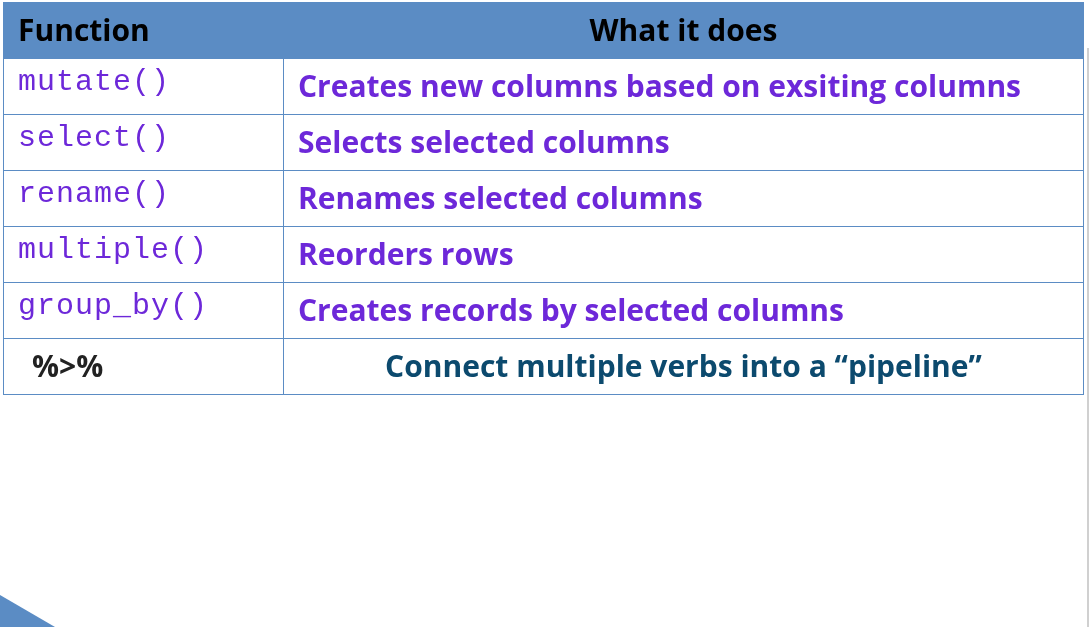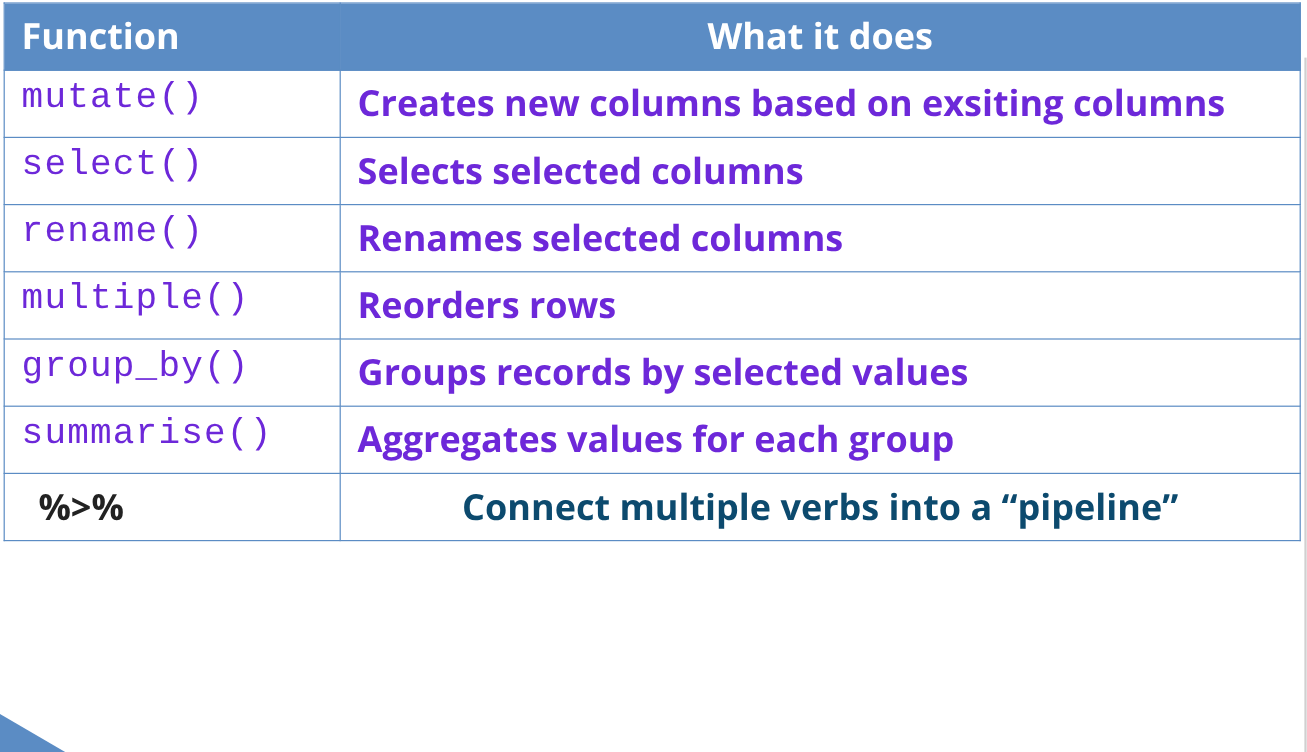--- a/index.html
+++ b/index.html
@@ -14,21 +14,21 @@
       height: 627px;
       position: relative;
     }
     table {
       border-collapse: collapse;
       width: 1081px;
       margin: 2px 0 0 3px;
     }
     thead tr {
       background-color: #5b8cc4;
-      color: #ffffff;
+      color: #000000;
       padding-left: 18px;
     }
     th {
       font-weight: 700;
       font-size: 30px;
       text-align: left;
       padding: 6px 14px 8px 14px;
       border: 1px solid #5b8cc4;
     }
     th.col-desc {
@@ -110,25 +110,21 @@
     <tr>
       <td class="func">rename()</td>
       <td class="desc">Renames selected columns</td>
     </tr>
     <tr>
       <td class="func">multiple()</td>
       <td class="desc">Reorders rows</td>
     </tr>
     <tr>
       <td class="func">group_by()</td>
-      <td class="desc">Groups records by selected values</td>
-    </tr>
-    <tr>
-      <td class="func">summarise()</td>
-      <td class="desc">Aggregates values for each group</td>
+      <td class="desc">Creates records by selected columns</td>
     </tr>
     <tr class="pipe-row">
       <td class="func">%&gt;%</td>
       <td class="desc">Connect multiple verbs into a “pipeline”</td>
     </tr>
   </tbody>
 </table>
 
 <div class="corner-triangle"></div>
 <div class="right-line"></div>

